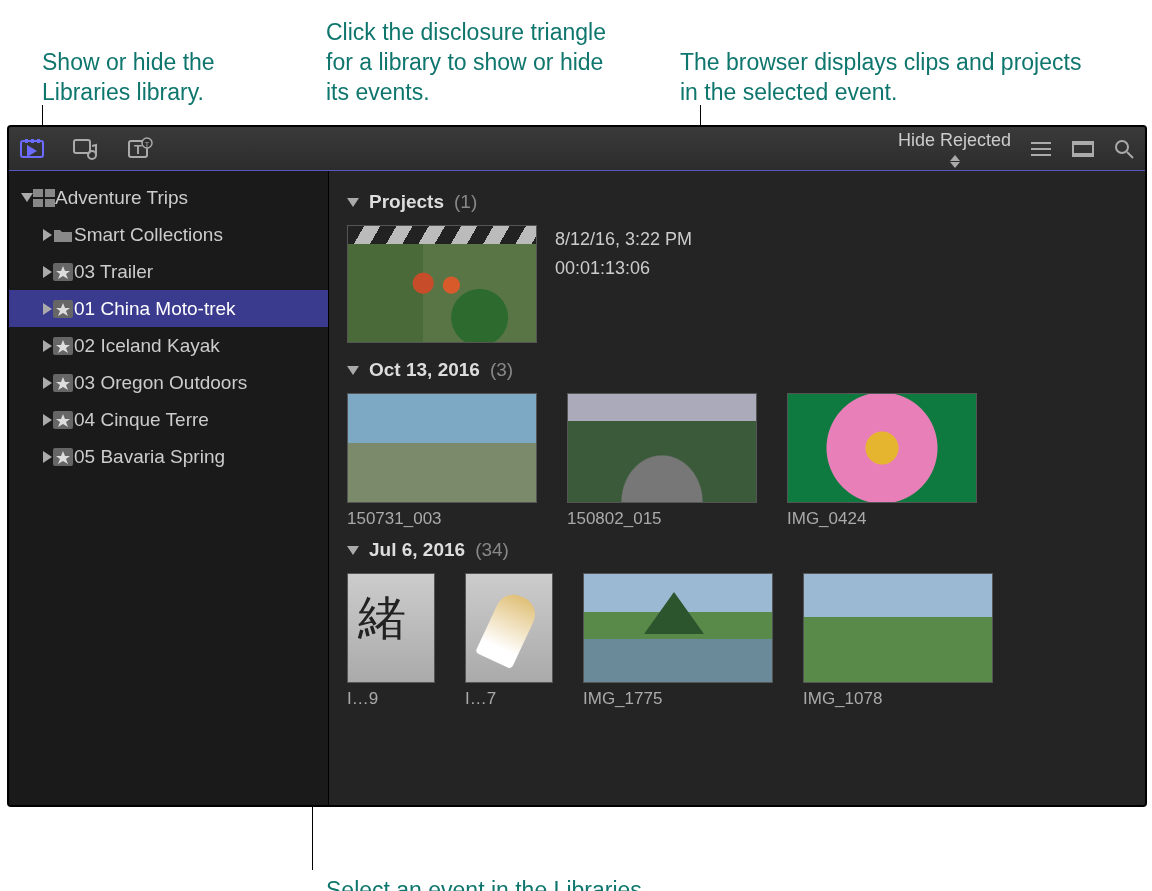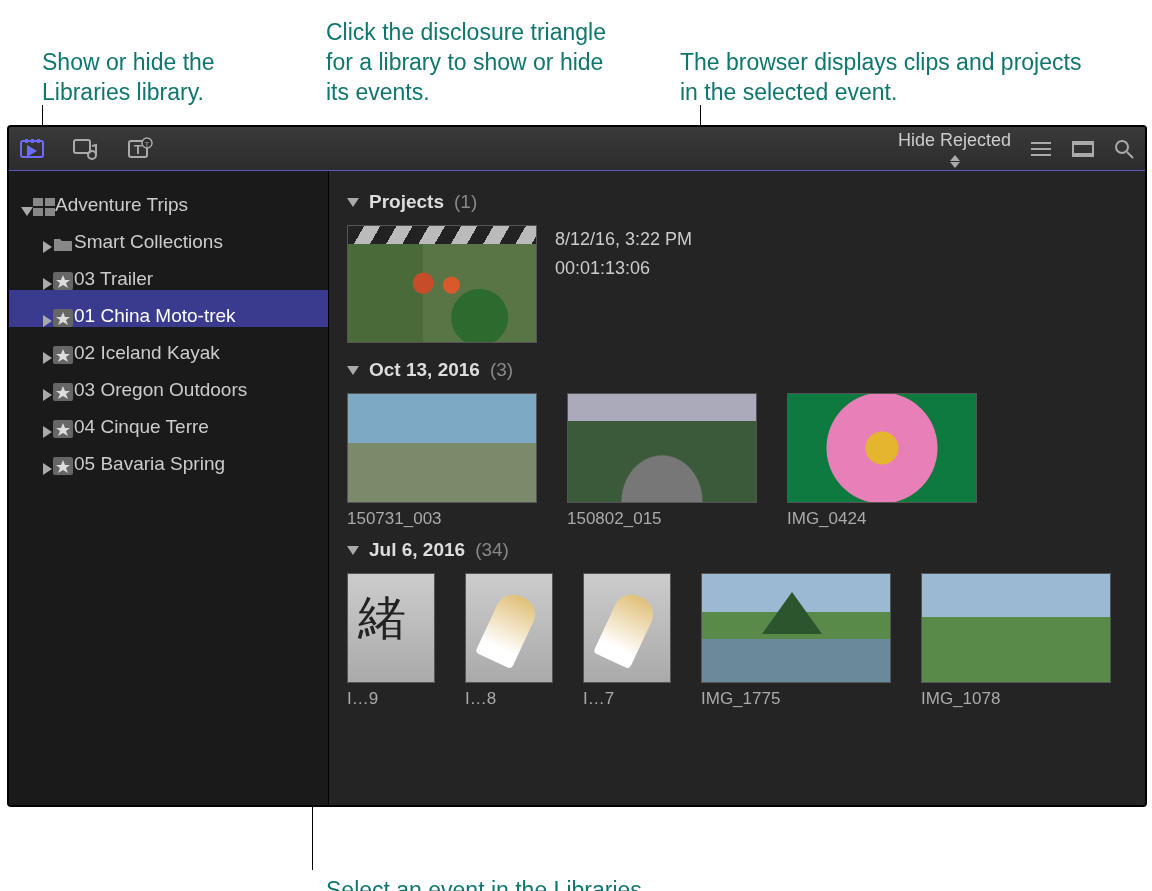--- a/index.html
+++ b/index.html
@@ -65,21 +65,21 @@
   .sidebar {
     width: 320px;
     background: #1a1a1a;
     border-right: 1px solid #000;
     padding-top: 8px;
     color: #ccc;
     font-size: 19px;
   }
   .sidebar-row {
     display: flex;
-    align-items: flex-end;
+    align-items: center;
     height: 37px;
     padding-left: 12px;
     gap: 0;
     cursor: pointer;
   }
   .sidebar-row.child { padding-left: 34px; }
   .sidebar-row.selected { background: #3a3a8f; color: #fff; }
   .tri {
     width: 0; height: 0;
     border-style: solid;
@@ -389,24 +389,20 @@
             <span>Jul 6, 2016</span>
             <span class="count">(34)</span>
           </div>
           <div class="clip-row">
             <div class="clip">
               <div class="clip-thumb bg-calig small"></div>
               <div class="clip-label">I…9</div>
             </div>
             <div class="clip">
               <div class="clip-thumb bg-brush small"></div>
-              <div class="clip-label">I…8</div>
-            </div>
-            <div class="clip">
-              <div class="clip-thumb bg-brush small"></div>
               <div class="clip-label">I…7</div>
             </div>
             <div class="clip">
               <div class="clip-thumb bg-karst"></div>
               <div class="clip-label">IMG_1775</div>
             </div>
             <div class="clip">
               <div class="clip-thumb bg-karst-wide"></div>
               <div class="clip-label">IMG_1078</div>
             </div>

